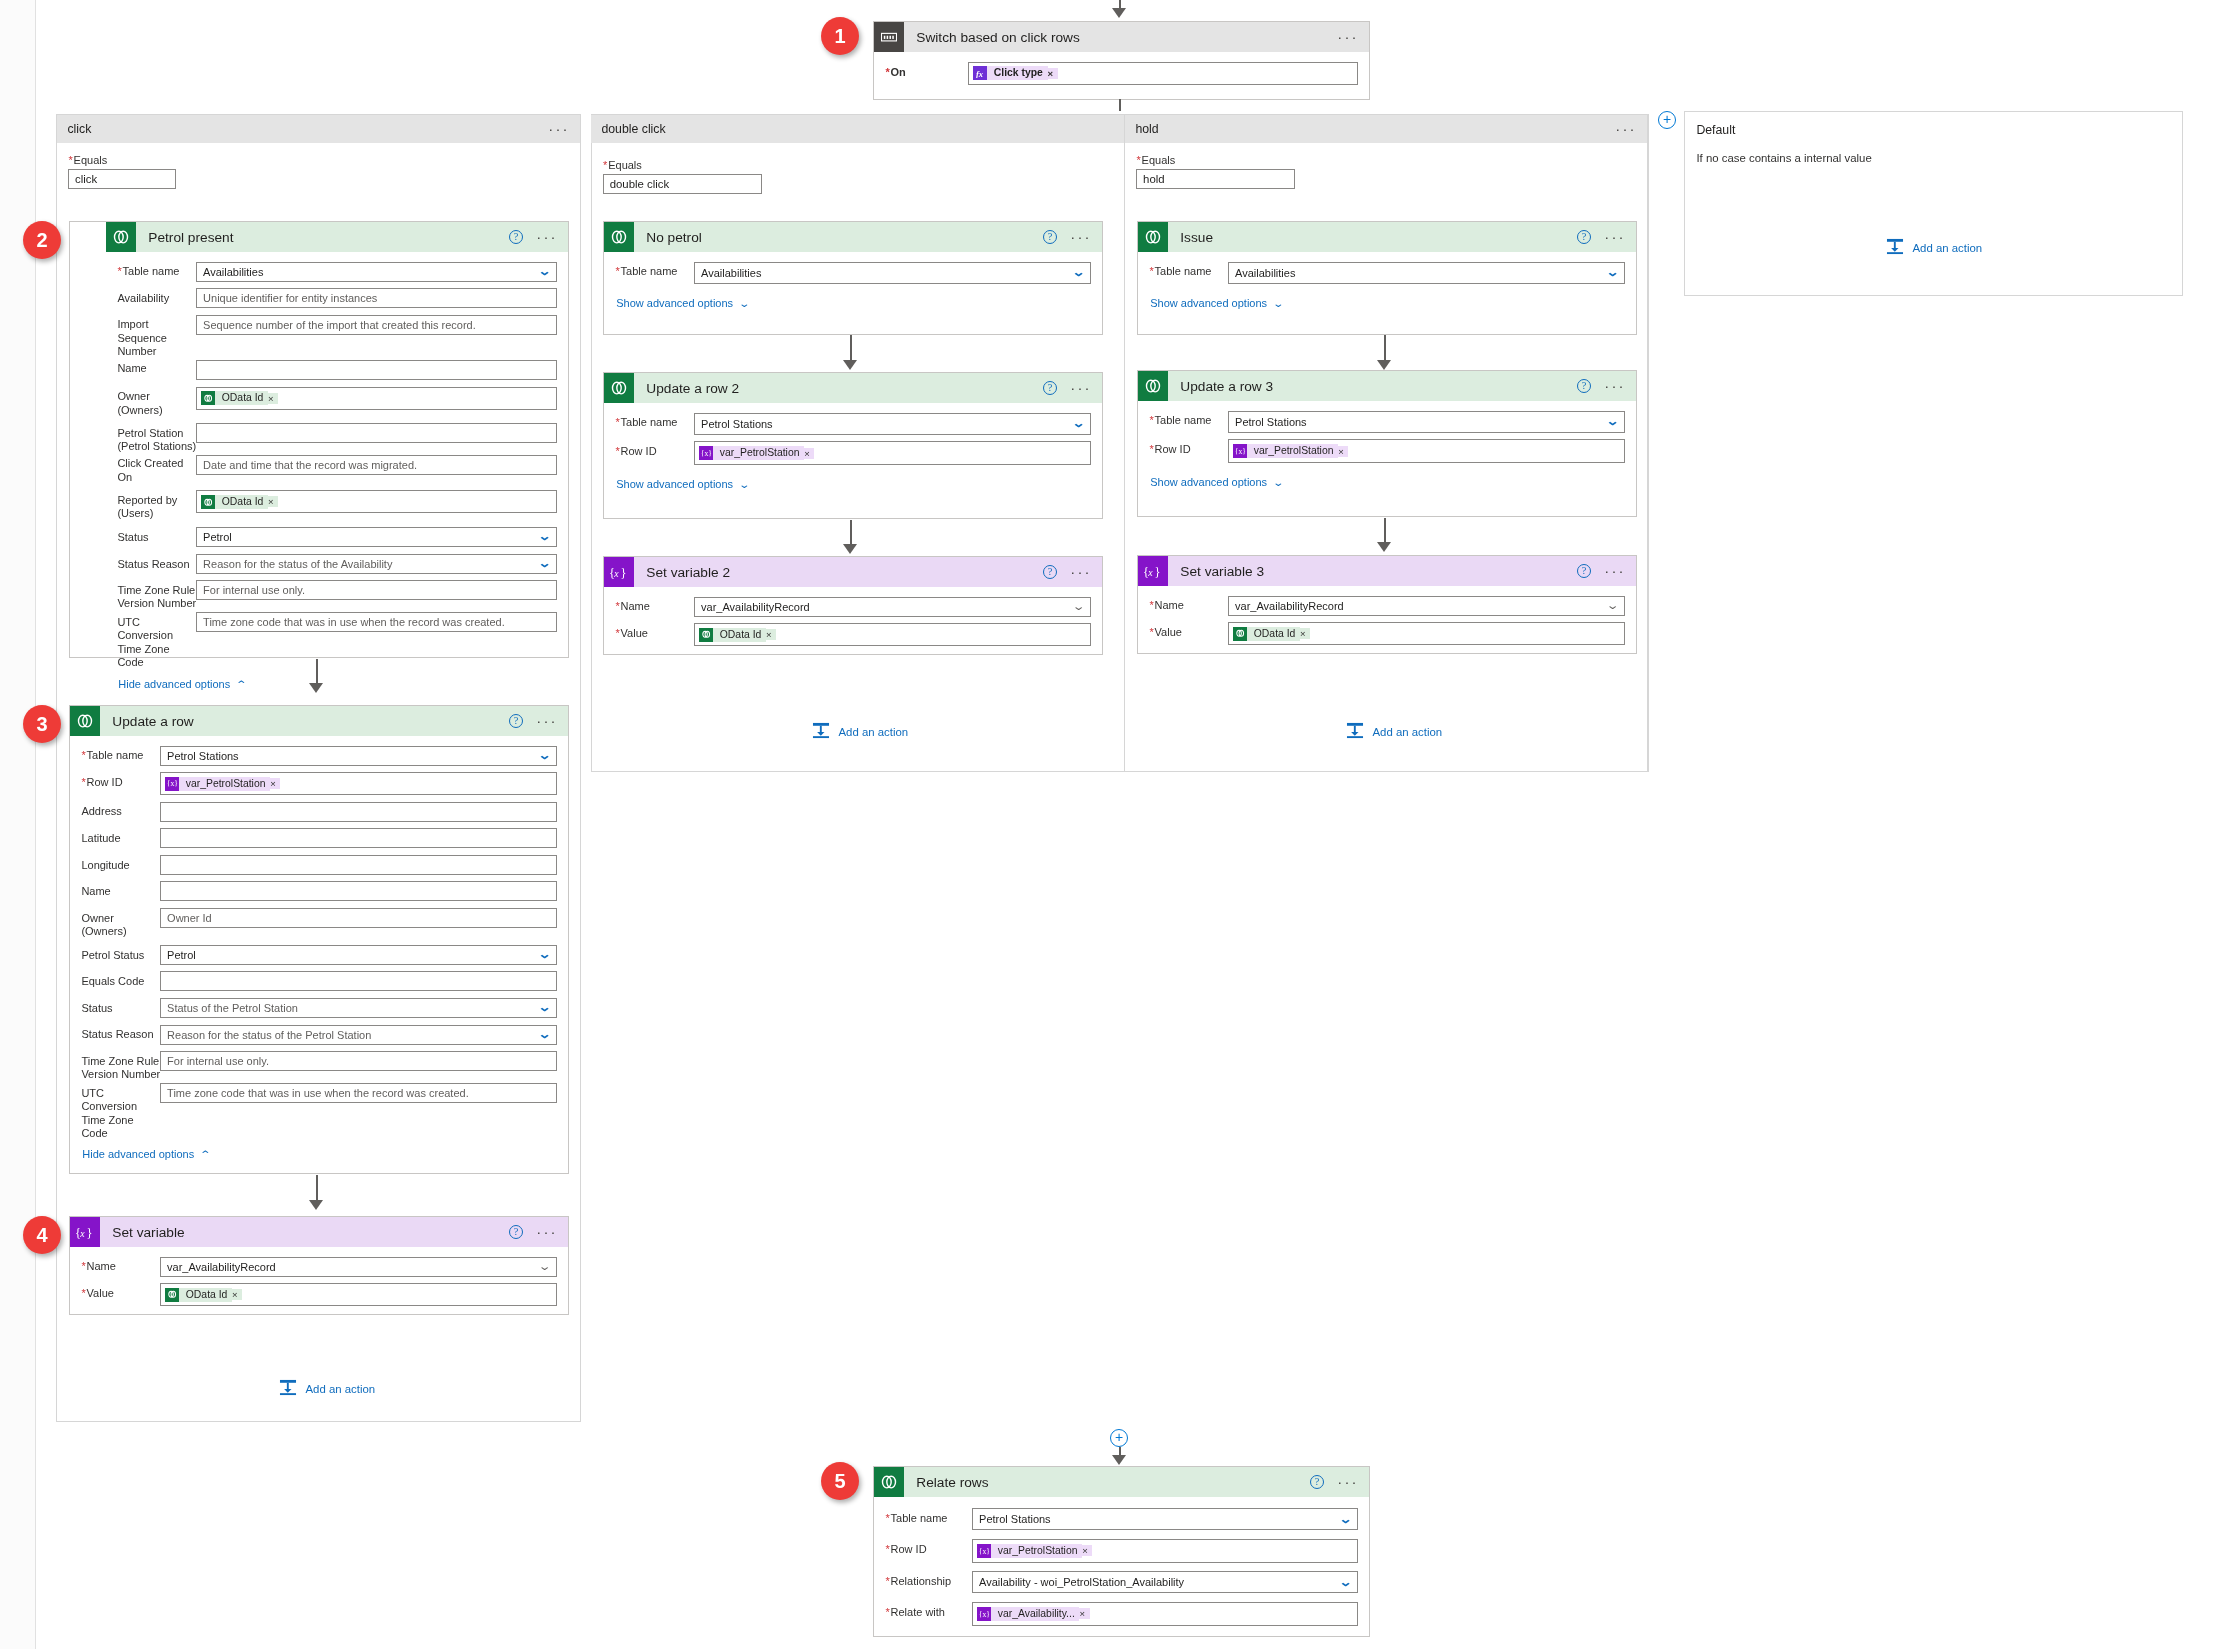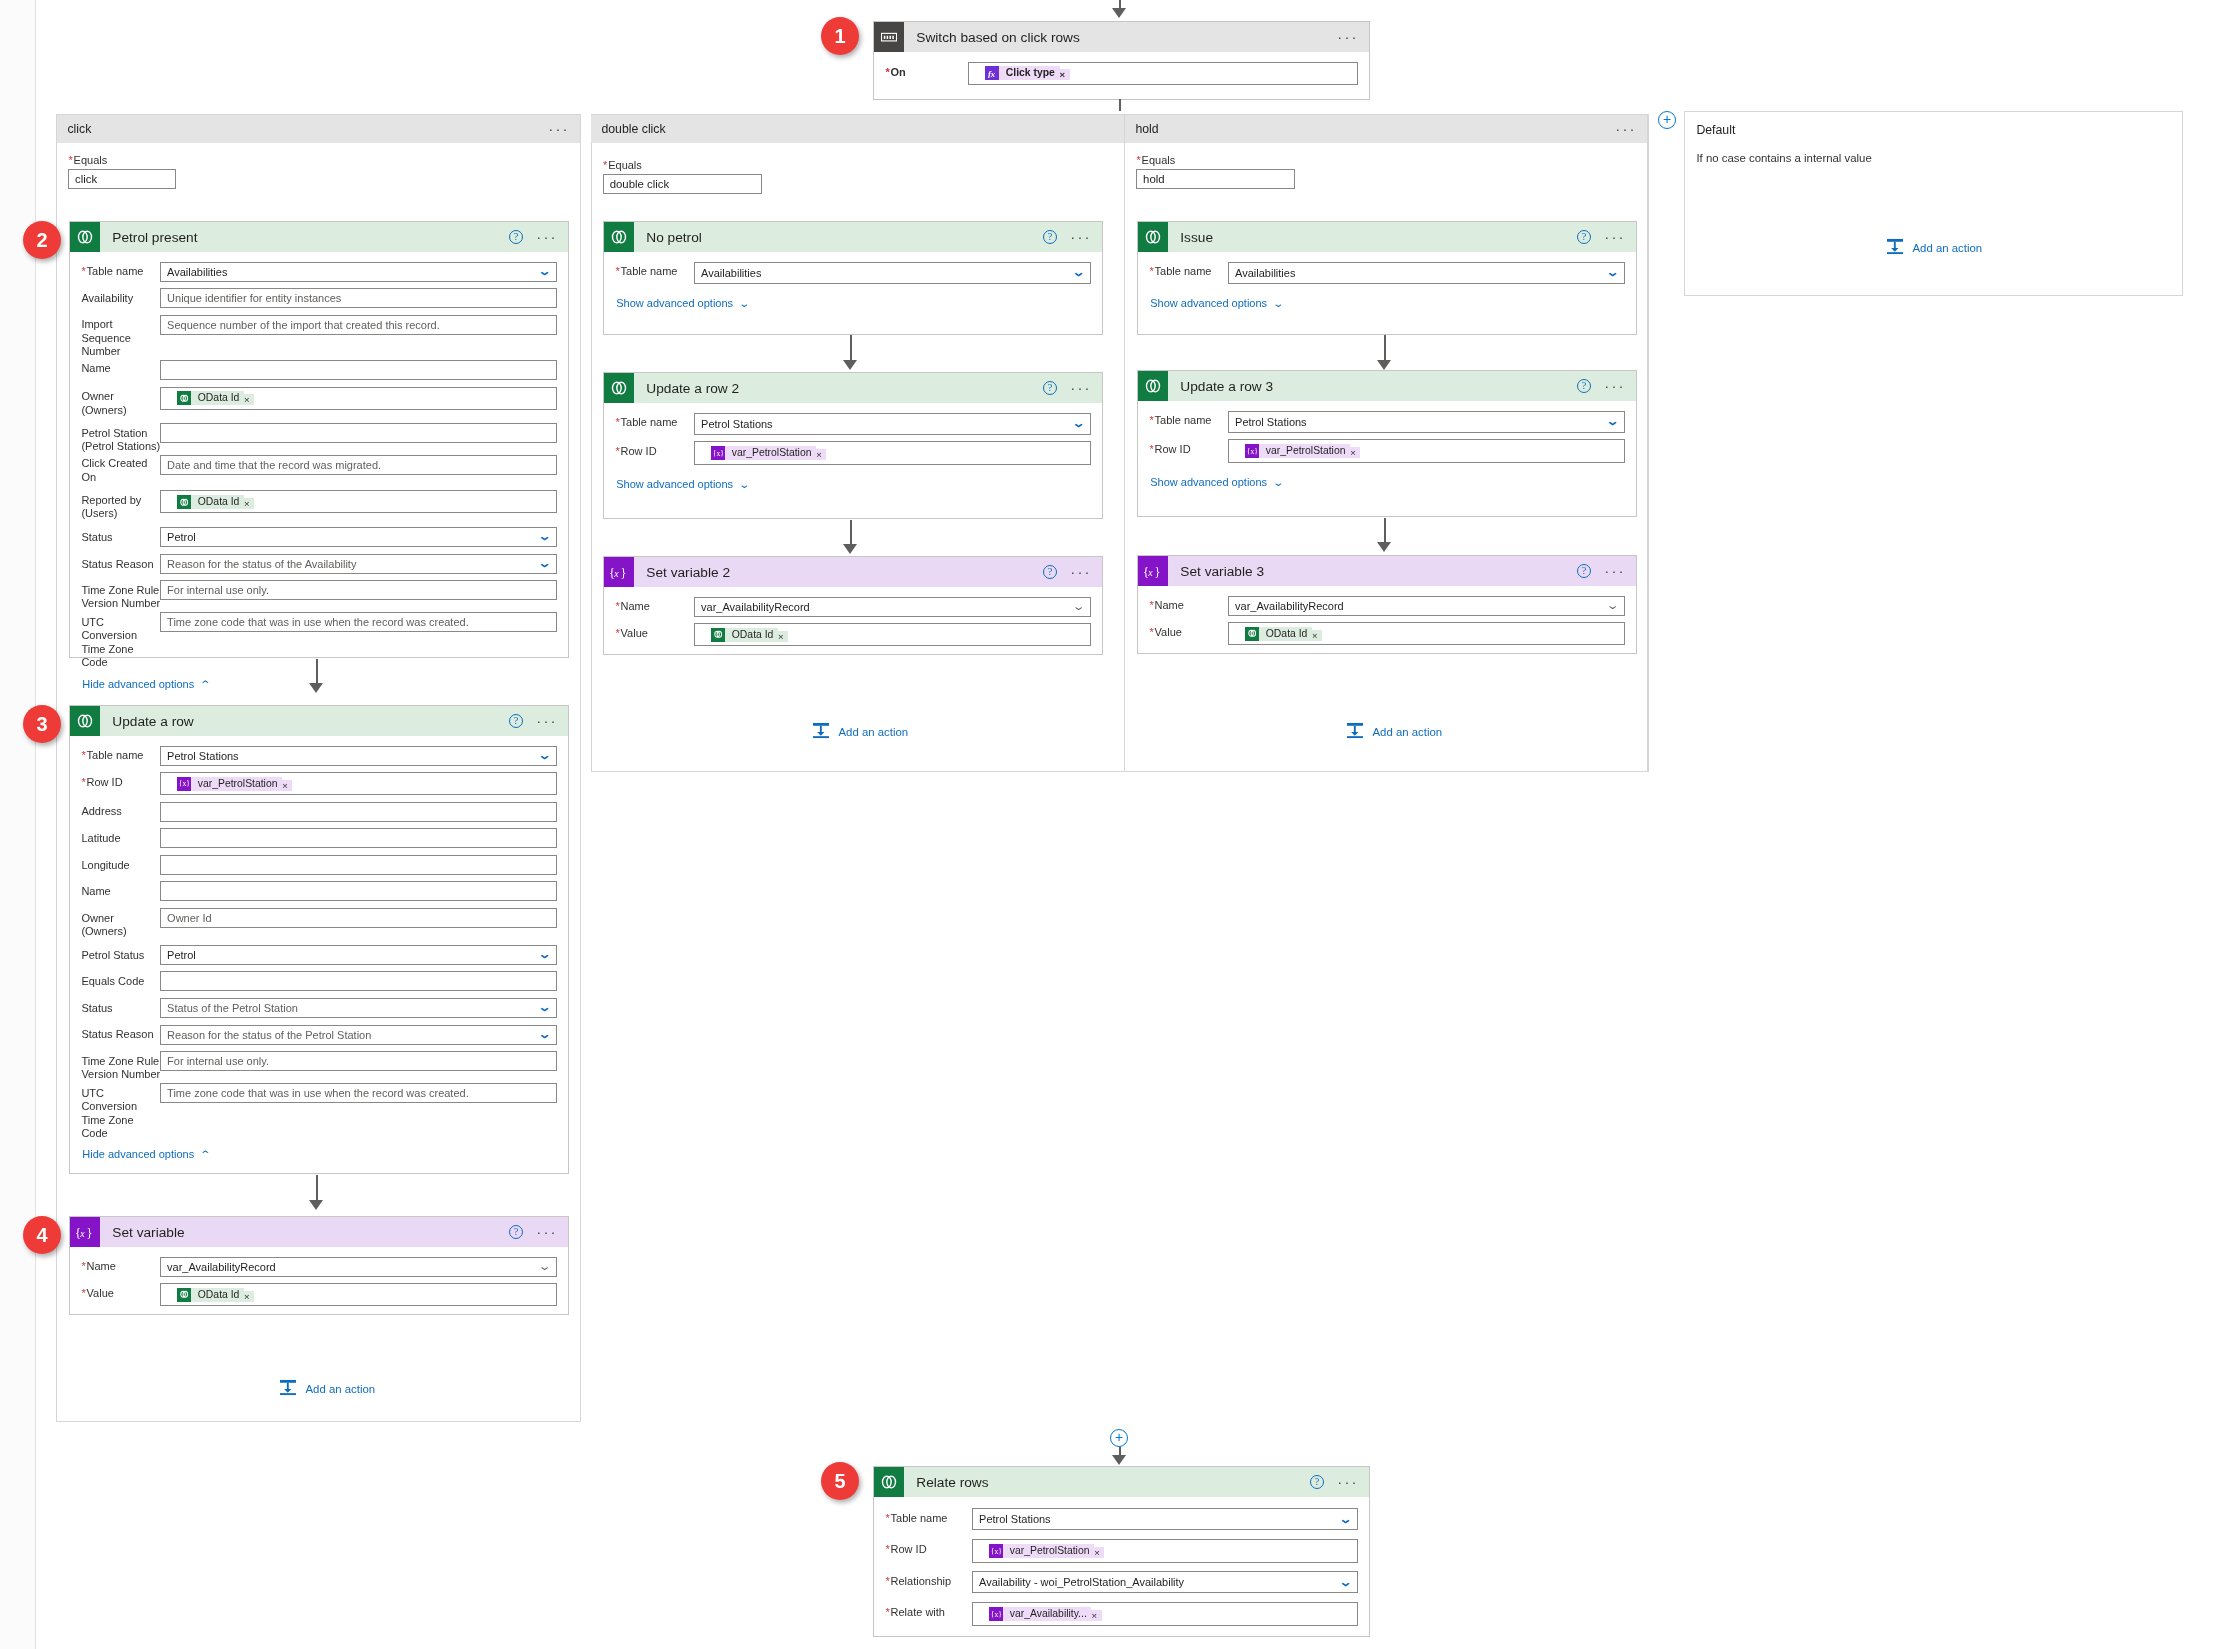--- a/index.html
+++ b/index.html
@@ -107,22 +107,22 @@
   .fctl.ph { color: #605e5c; }
   .fctl .chev {
     margin-left: auto; color: #0f6cbd; font-size: 11.4px; line-height: 9.5px;
     font-weight: 700; transform: scaleX(1.45);
   }
   .fctl.grey-chev .chev { color: #605e5c; font-weight: 400; }
   .fctl.tokenbox { padding: 1.9px 3.8px; }
 
   
   .token {
-    display: inline-flex; align-items: flex-end;
-    height: 14px; font-size: 10.4px; white-space: nowrap; margin-left: 12px;
+    display: inline-flex; align-items: center;
+    height: 14px; font-size: 10.4px; white-space: nowrap;
   }
   .token .tico {
     width: 14px; height: 14px; flex: 0 0 14px;
     display: flex; align-items: center; justify-content: center;
   }
   .token .tico.green { background: #107c41; }
   .token .tico.purple { background: #8514c9; }
   .token .tico.fx { background: #6e2fd6; }
   .token .tlabel {
     padding: 0 4.7px 0 6.6px; line-height: 14px; color: #201f1e;
@@ -234,21 +234,21 @@
     <div class="ellipsis">···</div>
   </div>
   <div class="case-body">
     <div class="equals-label"><span class="req">*</span><span>Equals</span></div>
     <div class="equals-input">click</div>
   </div>
 </div>
 
 <div class="badge" style="left:23px; top:221px;">2</div>
 
-<div class="card" style="left:69px; top:221px; width:500px; height:437px;">
+<div class="card" style="left:69px; top:221px; width:500px; height:437px;padding-left:36px;">
   <div class="card-head green">
     <div class="card-icon green">
       <svg width="20" height="20" viewBox="0 0 24 24">
           <g fill="none" stroke="#ffffff" stroke-width="1.7">
             <ellipse cx="9.4" cy="12" rx="5.2" ry="7"></ellipse>
             <ellipse cx="14.6" cy="12" rx="5.2" ry="7"></ellipse>
           </g>
         </svg>
     </div>
     <div class="card-title">Petrol present</div>

